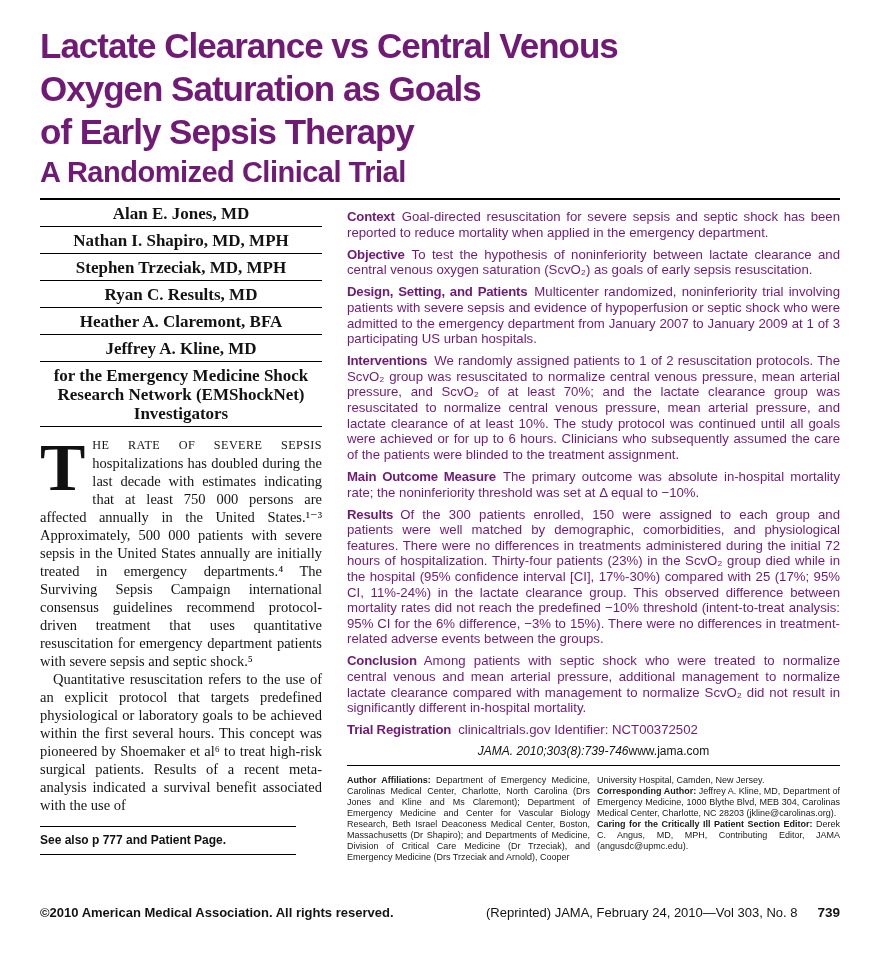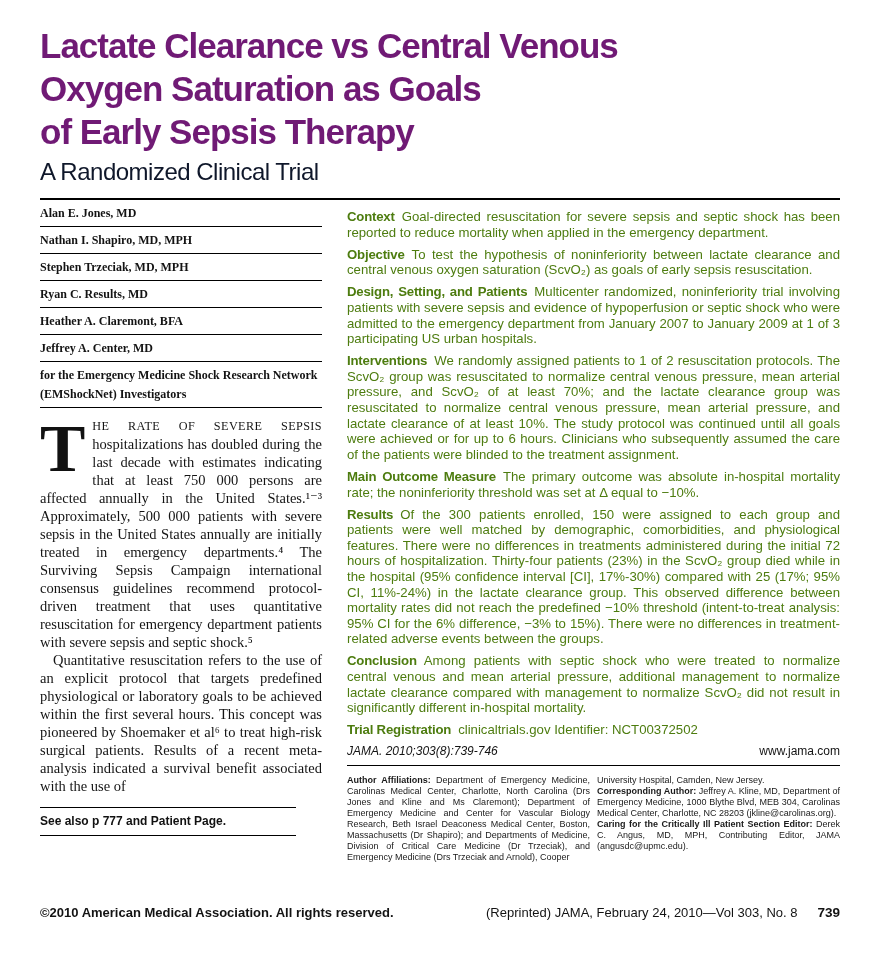--- a/index.html
+++ b/index.html
@@ -21,45 +21,46 @@
   .title-line {
     font-family: "Liberation Sans", "DejaVu Sans", sans-serif;
     font-weight: bold;
     font-size: 35px;
     line-height: 43px;
     letter-spacing: -1px;
     color: #701a75;
   }
   .subtitle {
     font-family: "Liberation Sans", "DejaVu Sans", sans-serif;
-    font-weight: normal;
-    font-size: 24px;
+    font-weight: bold;
+    font-size: 29px;
     line-height: 34px;
     letter-spacing: -0.5px;
-    color: #0f172a;
+    color: #701a75;
     margin-top: 2px;
   }
   .top-rule {
     border: none;
     border-top: 2px solid #000;
     margin: 9px 0 0 0;
   }
   
   .columns { display: flex; gap: 25px; }
   .col-left { width: 282px; flex: none; }
   .col-right { flex: 1; min-width: 0; }
   
   .authors { list-style: none; margin: 0; padding: 0; }
   .authors li {
     font-family: "Liberation Serif", "DejaVu Serif", serif;
     font-weight: bold;
-    font-size: 12px;
+    font-size: 17px;
     line-height: 19px;
     padding: 4px 0 3px 0;
     border-bottom: 1px solid #000;
+    text-align: center;
   }
   
   .body-copy {
     font-size: 14.5px;
     line-height: 18px;
     text-align: justify;
     color: #141414;
   }
   .body-copy p { margin: 0; }
   .p-first { margin-top: 8px !important; }
@@ -86,28 +87,28 @@
     font-weight: bold;
     font-size: 12px;
     color: #111;
   }
   
   .abstract {
     font-family: "Liberation Sans", "DejaVu Sans", sans-serif;
     font-size: 13.2px;
     line-height: 15.6px;
     text-align: justify;
-    color: #4d7c0f;
+    color: #701a75;
     padding-top: 9px;
   }
   .abstract p { margin: 0 0 6.5px 0; }
   .abstract b { margin-right: 7px; letter-spacing: -0.2px; }
   .citation-row {
     display: flex;
-    justify-content: space-between;
+    justify-content: center;
     align-items: baseline;
     font-family: "Liberation Sans", "DejaVu Sans", sans-serif;
     font-size: 12px;
     margin-top: 3px;
     padding-bottom: 7px;
     border-bottom: 1.5px solid #000;
   }
   .citation { font-style: italic; }
   
   .affils {
@@ -150,21 +151,21 @@
 
   <div class="columns">
 
     <div class="col-left">
       <ul class="authors">
         <li>Alan E. Jones, MD</li>
         <li>Nathan I. Shapiro, MD, MPH</li>
         <li>Stephen Trzeciak, MD, MPH</li>
         <li>Ryan C. Results, MD</li>
         <li>Heather A. Claremont, BFA</li>
-        <li>Jeffrey A. Center, MD</li>
+        <li>Jeffrey A. Kline, MD</li>
         <li>for the Emergency Medicine Shock Research Network (EMShockNet) Investigators</li>
       </ul>
 
       <div class="body-copy">
         <p class="p-first">
           <span class="dropcap">T</span><span class="smallcaps">HE RATE OF SEVERE SEPSIS</span>
           <span>hospitalizations has doubled during the last decade with estimates indicating that at least 750 000 persons are affected annually in the United States.¹⁻³ Approximately, 500 000 patients with severe sepsis in the United States annually are initially treated in emergency departments.⁴ The Surviving Sepsis Campaign international consensus guidelines recommend protocol-driven treatment that uses quantitative resuscitation for emergency department patients with severe sepsis and septic shock.⁵</span>
         </p>
         <p class="p-indent">Quantitative resuscitation refers to the use of an explicit protocol that targets predefined physiological or laboratory goals to be achieved within the first several hours. This concept was pioneered by Shoemaker et al⁶ to treat high-risk surgical patients. Results of a recent meta-analysis indicated a survival benefit associated with the use of</p>
       </div>

